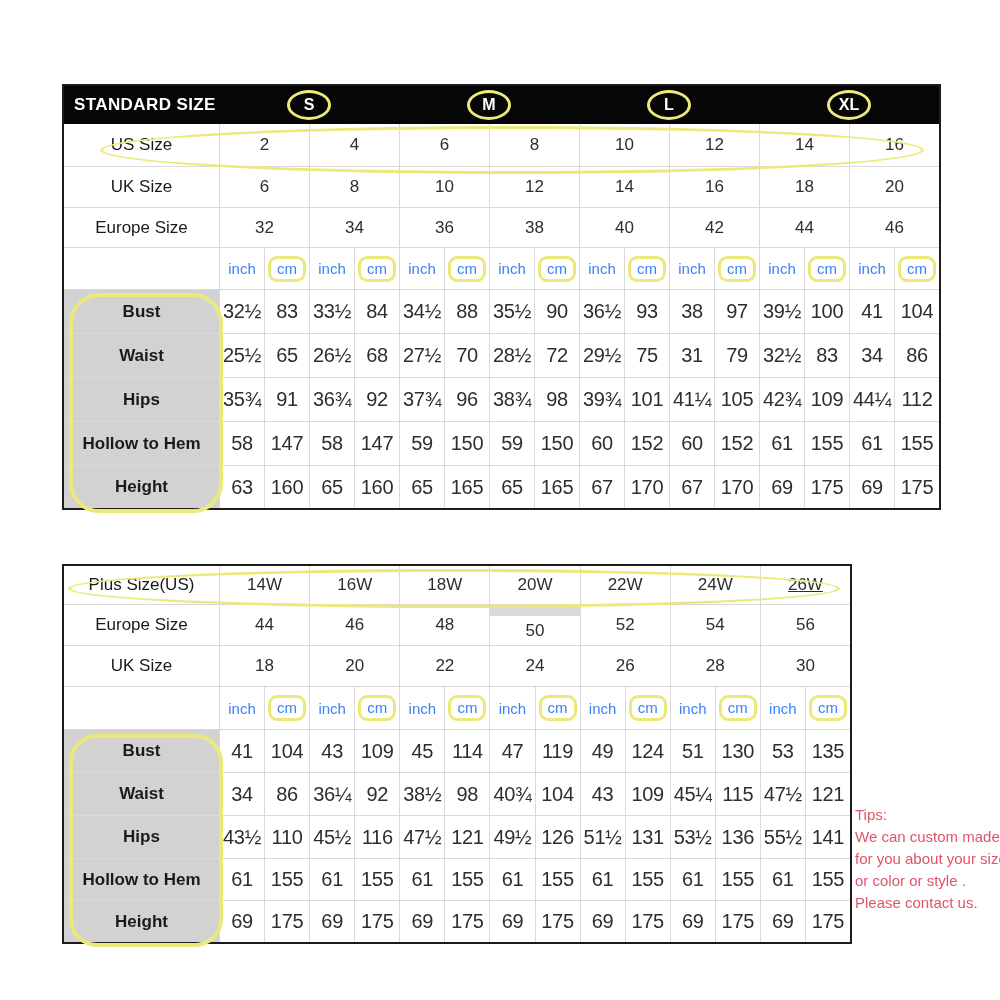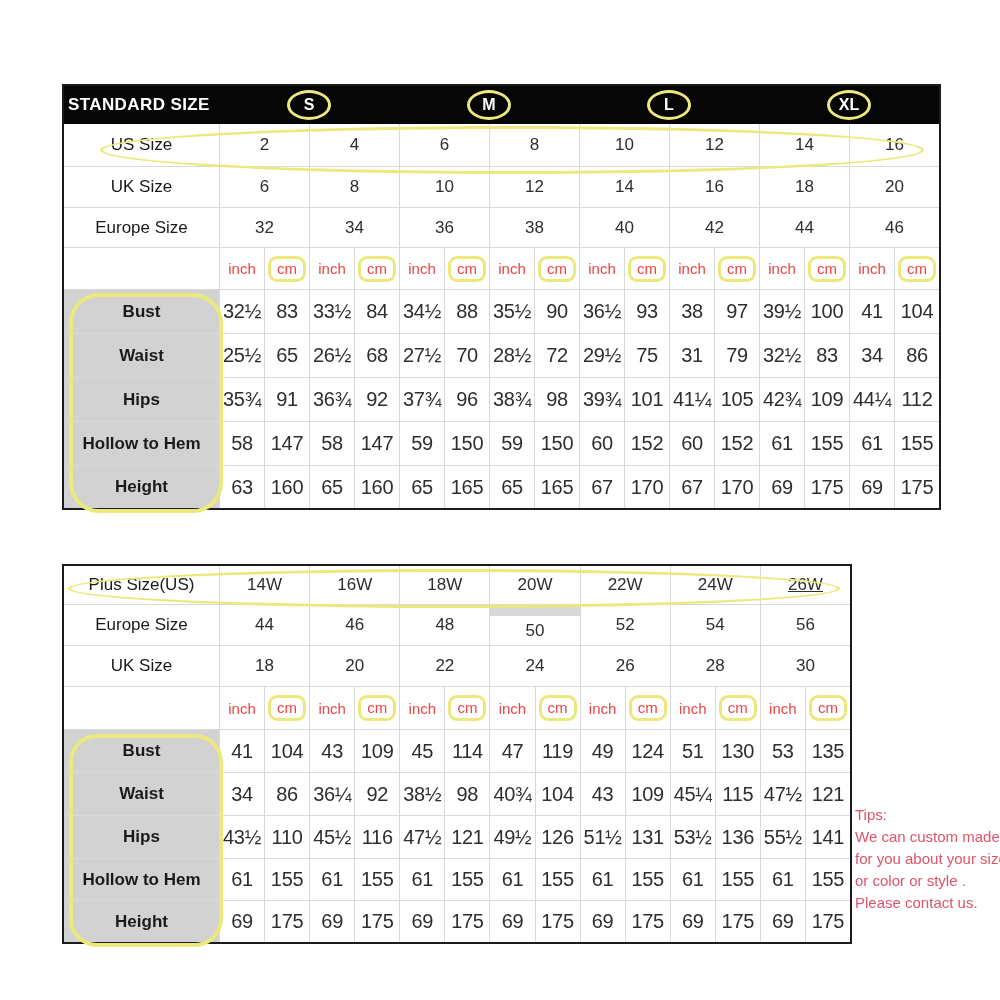--- a/index.html
+++ b/index.html
@@ -13,32 +13,32 @@
   html,body{margin:0;padding:0;background:#ffffff;}
   body{font-family:"Liberation Sans", sans-serif;}
   .canvas{position:relative;width:1000px;height:1000px;background:#ffffff;overflow:hidden;}
 
   .tbl{position:absolute;box-sizing:border-box;border:2px solid #1c1c1c;background:var(--line);}
   .tbl-standard{left:62px;top:84px;width:879px;height:426px;}
   .tbl-plus{left:62px;top:564px;width:790px;height:380px;}
 
   
   .hdr{height:38px;background:#060606;display:grid;grid-template-columns:155px 1fr 1fr 1fr 1fr;align-items:center;}
-  .hdr-title{color:#ffffff;font-weight:bold;font-size:17px;letter-spacing:.4px;padding-left:4px;white-space:nowrap;}
+  .hdr-title{color:#ffffff;font-weight:bold;font-size:17px;letter-spacing:.4px;padding-left:10px;white-space:nowrap;}
   .hdr-group{display:flex;justify-content:center;align-items:center;}
   .size-circle{display:inline-flex;align-items:center;justify-content:center;min-width:44px;height:30px;padding:0 8px;border:3px solid var(--yl);border-radius:50%;color:#ffffff;font-weight:bold;font-size:16px;box-sizing:border-box;}
 
   
   .grid{display:grid;gap:1px;background:var(--line);}
   .grid-standard{grid-template-columns:155px repeat(16,1fr);grid-template-rows:42px 40px 39px 41px 43px 43px 43px 43px 42px;}
   .grid-plus{grid-template-columns:155px repeat(14,1fr);grid-template-rows:38px 40px 40px 42px 42px 42px 42px 41px 41px;}
   .cell{background:#ffffff;display:flex;align-items:center;justify-content:center;overflow:hidden;}
   .size-lbl{font-weight:normal;font-size:17px;color:var(--ink);}
   .size-val{font-size:17px;color:var(--num);}
-  .unit{font-size:15px;color:#ef4444;}
+  .unit{font-size:15px;color:#3b82f6;}
   .cmbox{display:inline-block;border:3px solid var(--yl);border-radius:9px;padding:1px 6px;line-height:1.2;}
   .meas-lbl{font-weight:bold;font-size:17px;color:var(--ink);background:var(--graycell);}
   .meas-val{font-size:20px;color:var(--num);letter-spacing:-0.3px;}
 
   
   .overlay{position:absolute;border:3px solid var(--yl);pointer-events:none;background:transparent;}
   .us-ellipse{left:36px;top:40px;width:818px;height:42px;border-radius:50%;}
   .std-label-outline{left:5px;top:207px;width:146px;height:212px;border-radius:30px;border-width:4px;}
   .plus-ellipse{left:4px;top:3px;width:766px;height:33px;border-radius:50%;}
   .plus-label-outline{left:5px;top:168px;width:146px;height:205px;border-radius:28px;border-width:4px;}

